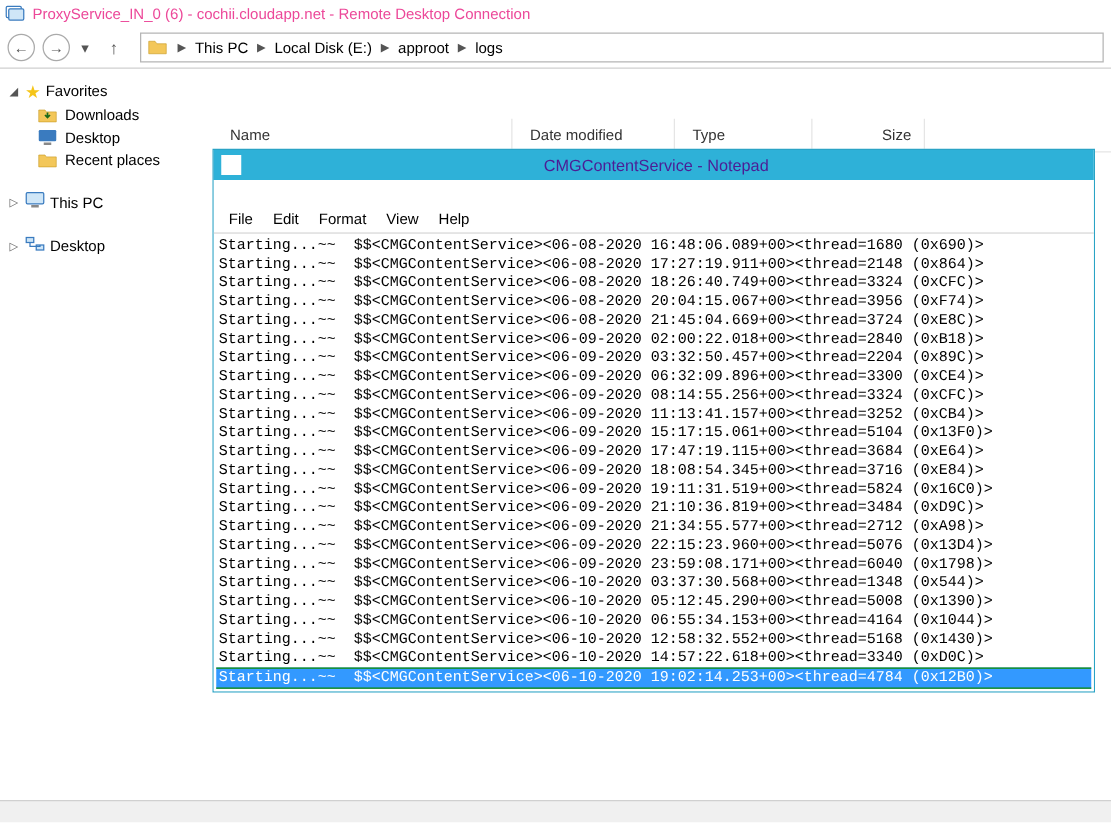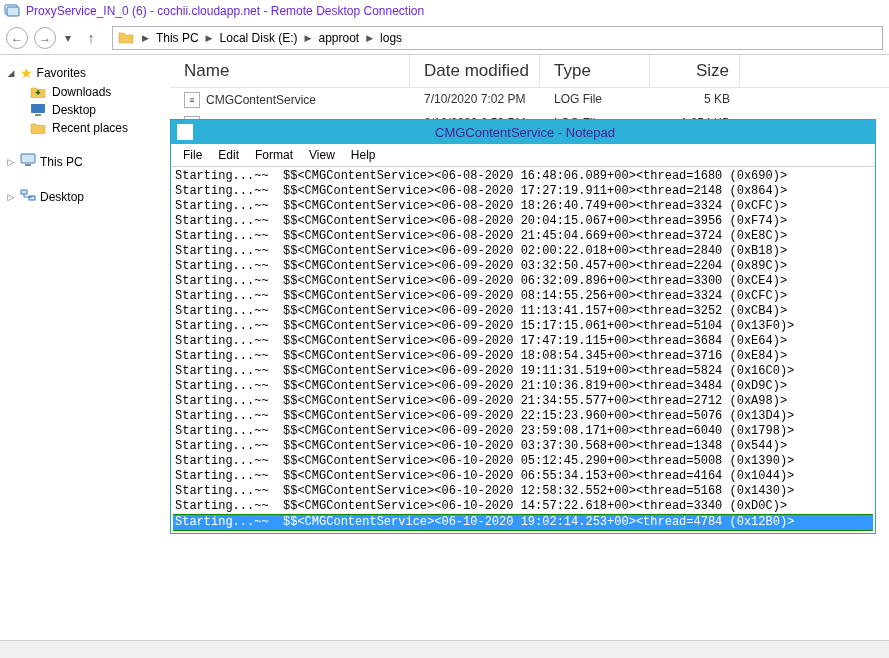--- a/index.html
+++ b/index.html
@@ -1,19 +1,19 @@
 <!DOCTYPE html>
 <html><head>
 <meta charset="utf-8">
 <style>
   * { box-sizing: border-box; margin: 0; padding: 0; }
   body { font-family: "Segoe UI", Tahoma, sans-serif; font-size: 12px; background: #fff; width: 889px; height: 658px; overflow: hidden; position: relative; }
   
   
-  .rdc-titlebar { height: 22px; display: flex; align-items: center; padding: 0 4px; background: #fff; font-size: 12px; color: #6d28d9; }
+  .rdc-titlebar { height: 22px; display: flex; align-items: center; padding: 0 4px; background: #fff; font-size: 12px; color: #ec4899; }
   .rdc-titlebar .rdc-icon { width: 16px; height: 16px; margin-right: 6px; display: inline-flex; align-items: center; }
   
   
   .nav-bar { height: 32px; display: flex; align-items: center; padding: 0 6px; gap: 6px; border-bottom: 0; }
   .nav-btn { width: 22px; height: 22px; border: 1px solid #aaa; border-radius: 50%; display: flex; align-items: center; justify-content: center; background: #fff; color: #555; font-size: 12px; }
   .nav-btn.flat { border: none; }
   .nav-up { font-size: 14px; }
   .addr-bar { flex: 1; height: 24px; border: 1px solid #b5b5b5; display: flex; align-items: center; background: #fff; margin-left: 4px; }
   .addr-folder-icon { width: 18px; height: 18px; margin: 0 4px; }
   .breadcrumb { display: flex; align-items: center; gap: 0; font-size: 12px; }
@@ -30,38 +30,38 @@
   .side-header { display: flex; align-items: center; gap: 4px; font-size: 12px; padding: 2px 0; }
   .side-header .tri { font-size: 9px; color: #555; width: 10px; text-align: center; }
   .side-header .star { color: #f5c518; font-size: 14px; }
   .side-item { display: flex; align-items: center; gap: 6px; padding: 2px 0 2px 24px; }
   .side-item .ficon { width: 16px; height: 14px; display: inline-flex; align-items: center; justify-content: center; }
   .side-group .tri-right { font-size: 9px; color: #666; display: inline-block; width: 10px; text-align: center; }
   
   .content { flex: 1; position: relative; }
   
   
-  .file-head { display: flex; font-size: 17px; color: #333; border-bottom: 1px solid #e5e5e5; }
+  .file-head { display: flex; font-size: 12px; color: #333; border-bottom: 1px solid #e5e5e5; margin-top: 40px; }
   .file-head > div { padding: 6px 10px 6px 14px; border-right: 1px solid #e5e5e5; }
   .col-name { width: 240px; }
   .col-date { width: 130px; }
   .col-type { width: 110px; }
   .col-size { width: 90px; text-align: right; }
   .file-row { display: flex; font-size: 12px; color: #333; }
   .file-row > div { padding: 4px 10px 4px 14px; }
   .file-row .col-name { display: flex; align-items: center; gap: 6px; }
   .file-icon { width: 16px; height: 16px; display: inline-flex; align-items: center; justify-content: center; border: 1px solid #b0b0b0; background: #fff; font-size: 9px; }
   
   
   .notepad { position: absolute; left: 0; top: 64px; width: 706px; background: #fff; border: 1px solid #2aa3c5; }
   .np-title { background: #2eb1d8; color: #4c1d95; height: 24px; display: flex; align-items: center; font-size: 13px; }
   .np-title .np-icon { width: 16px; height: 16px; margin: 0 6px; background: #fff; }
   .np-title-text { flex: 1; text-align: center; padding-right: 24px; }
   .np-menu { display: flex; gap: 0; padding: 2px 6px; font-size: 12px; background: #fff; border-bottom: 1px solid #d0d0d0; }
-  .np-menu span { padding: 2px 10px 2px 6px; }
+  .np-menu span { padding: 2px 10px 2px 6px; margin-top: 20px; }
   .np-body { font-family: Consolas, "Courier New", monospace; font-size: 12px; line-height: 15px; white-space: pre; padding: 2px 2px; overflow: hidden; background: #fff; }
   .np-body .row { padding: 0 2px; }
   .np-body .sel { background: #3399ff; color: #fff; border: 1px solid #0f8a00; border-left: none; border-right: none; }
   
   
   .status { position: absolute; bottom: 0; left: 0; right: 0; height: 18px; border-top: 1px solid #d0d0d0; background: #f0f0f0; }
   
   
   .folder-glyph { fill: #f3c75a; stroke: #c99a24; stroke-width: 0.5; }
   .desktop-glyph { fill: #3a7bbf; }

